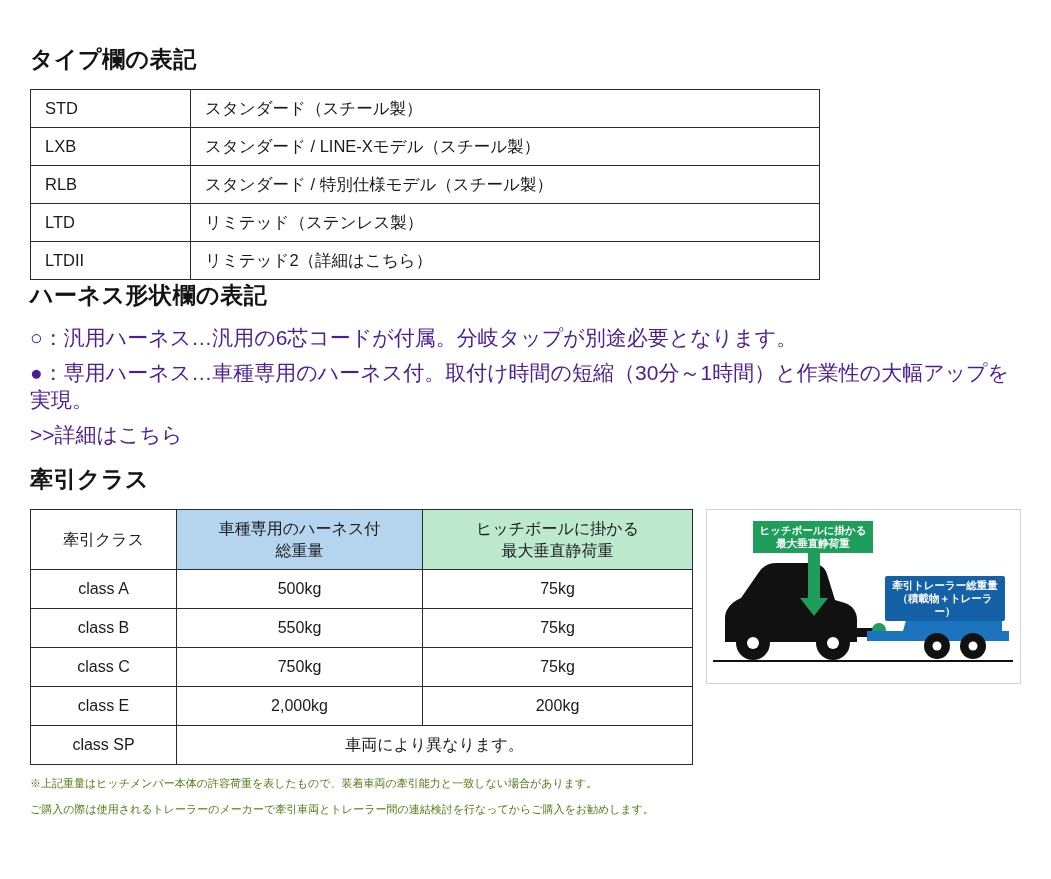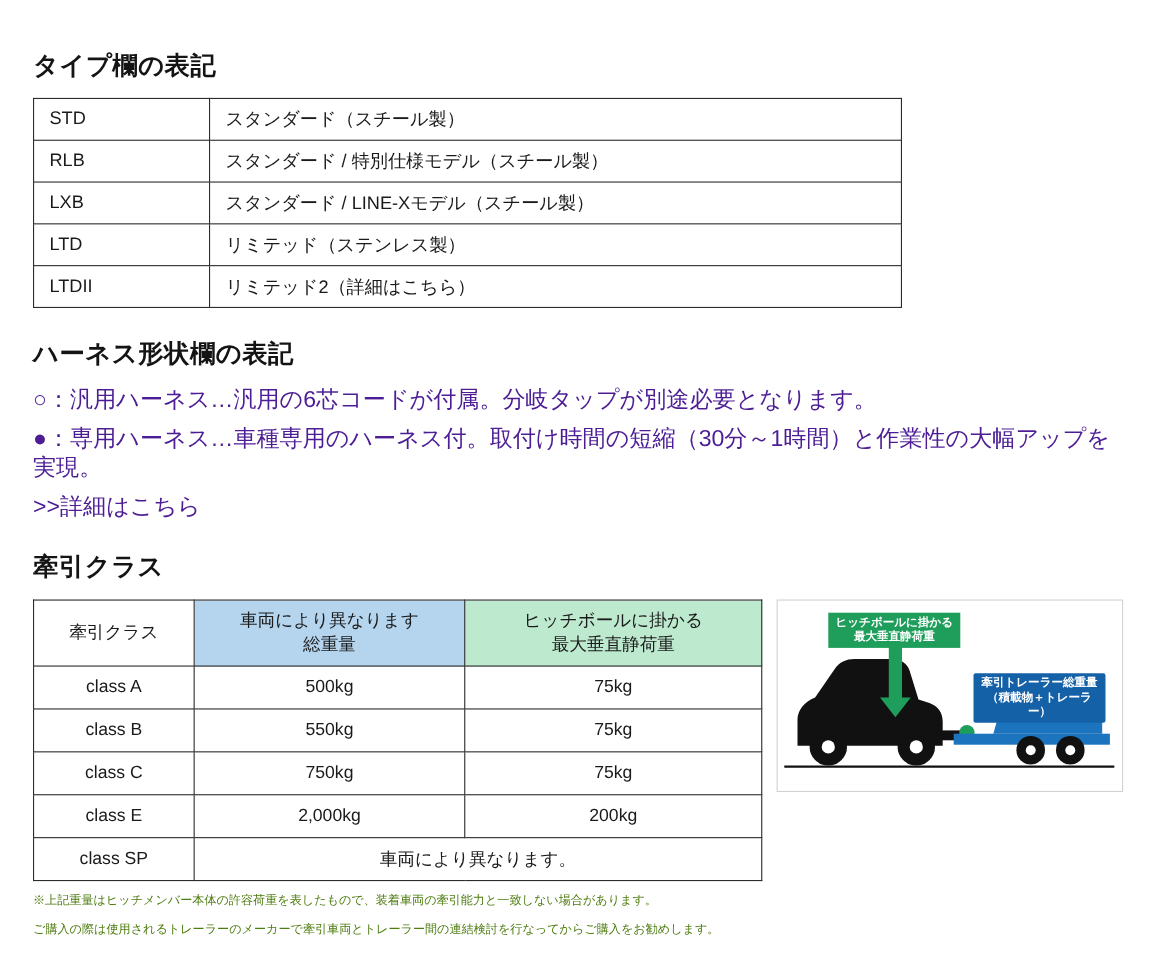--- a/index.html
+++ b/index.html
@@ -22,21 +22,20 @@
     padding: 44px 30px 16px 30px;
   }
   h2.section-title {
     font-size: 23px;
     font-weight: bold;
     margin: 0 0 14px 0;
     letter-spacing: 0.5px;
     color: #141414;
   }
   h2.section-title.spaced {
-    margin-top: 26px;
     font-family: Liberation Serif, serif;
   }
 
   
   table.type-table {
     border-collapse: collapse;
     width: 790px;
     table-layout: fixed;
   }
   table.type-table td {
@@ -149,26 +148,26 @@
 
   <h2 class="section-title">タイプ欄の表記</h2>
 
   <table class="type-table">
     <tbody>
       <tr>
         <td class="code">STD</td>
         <td>スタンダード（スチール製）</td>
       </tr>
       <tr>
+        <td class="code">LXB</td>
+        <td>スタンダード / LINE-Xモデル（スチール製）</td>
+      </tr>
+      <tr>
         <td class="code">RLB</td>
         <td>スタンダード / 特別仕様モデル（スチール製）</td>
-      </tr>
-      <tr>
-        <td class="code">LXB</td>
-        <td>スタンダード / LINE-Xモデル（スチール製）</td>
       </tr>
       <tr>
         <td class="code">LTD</td>
         <td>リミテッド（ステンレス製）</td>
       </tr>
       <tr>
         <td class="code">LTDII</td>
         <td>リミテッド2（詳細はこちら）</td>
       </tr>
     </tbody>
@@ -182,21 +181,21 @@
     <p class="link">&gt;&gt;詳細はこちら</p>
   </div>
 
   <h2 class="section-title spaced">牽引クラス</h2>
 
   <div class="tow-wrap">
     <table class="tow-table">
       <thead>
         <tr>
           <th class="col-class">牽引クラス</th>
-          <th class="col-weight" style="white-space:pre-line;">車両により異なります
+          <th class="col-weight" style="white-space:pre-line;">車種専用のハーネス付
 総重量</th>
           <th class="col-vert" style="white-space:pre-line;">ヒッチボールに掛かる
 最大垂直静荷重</th>
         </tr>
       </thead>
       <tbody>
         <tr>
           <td>class A</td>
           <td>500kg</td>
           <td>75kg</td>

